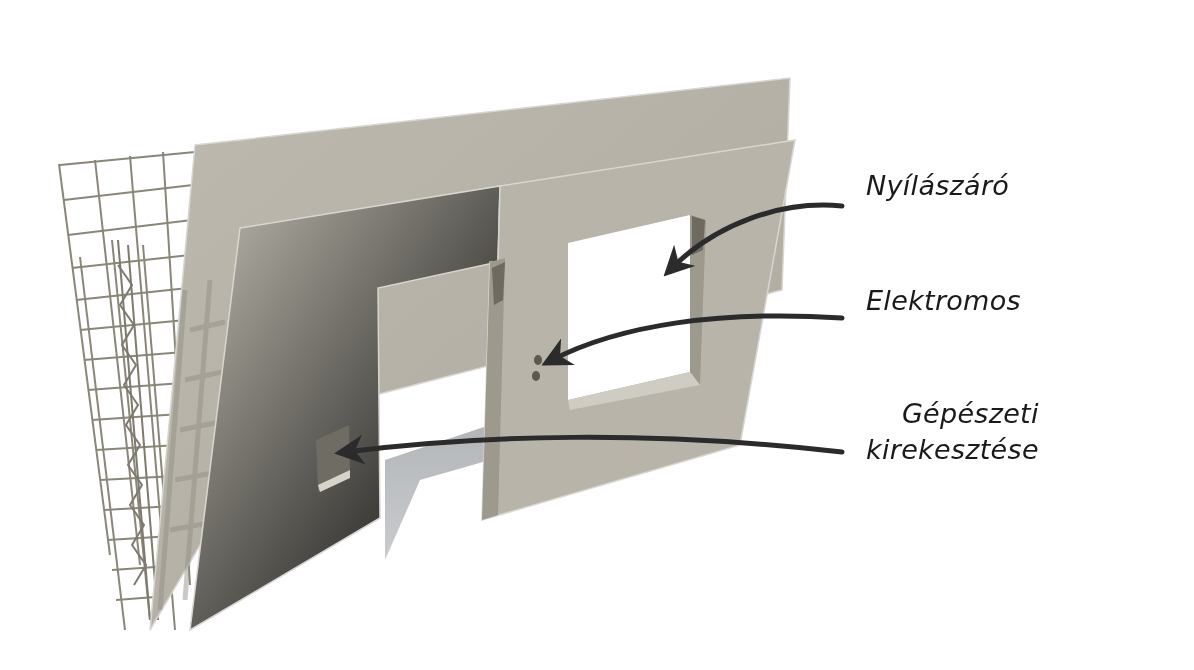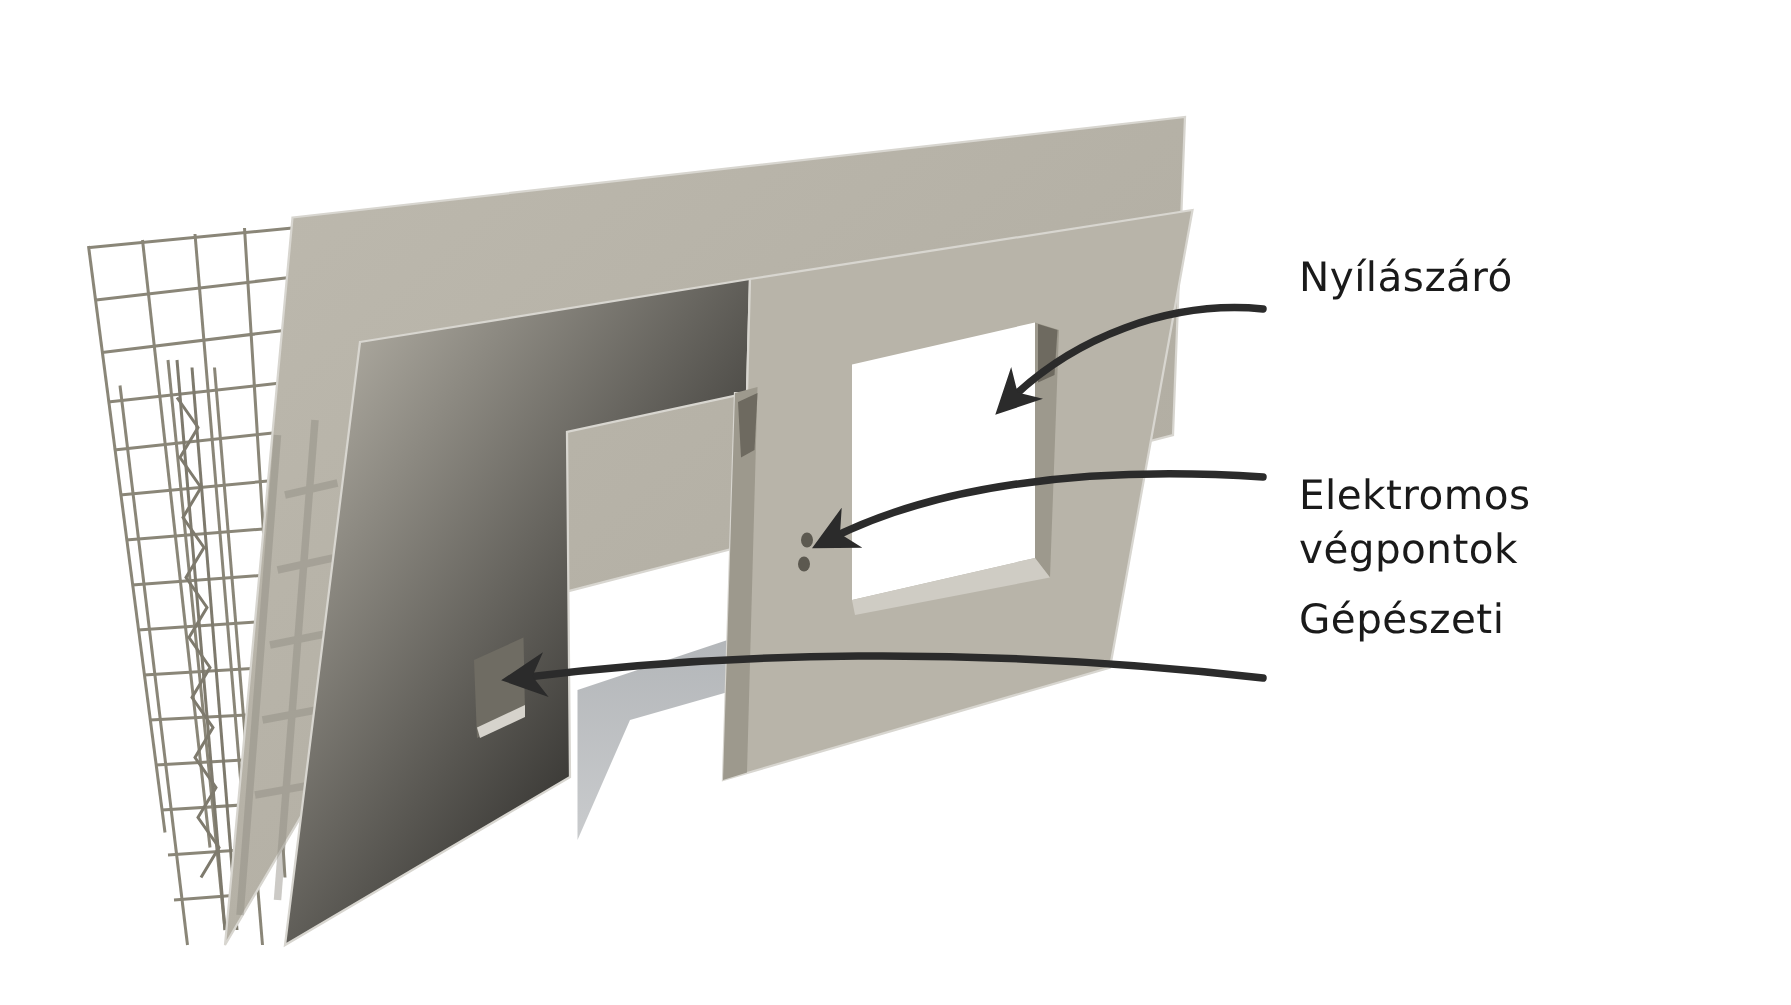--- a/index.html
+++ b/index.html
@@ -1,23 +1,23 @@
 <!DOCTYPE html>
 <html><head>
 <meta charset="utf-8">
 <style>
   html, body { margin: 0; padding: 0; background: #ffffff; }
   body { width: 1194px; height: 670px; position: relative; overflow: hidden;
          font-family: "DejaVu Sans", sans-serif; }
   #scene { position: absolute; left: 0; top: 0; width: 1194px; height: 670px; }
   .label { position: absolute; left: 866px; color: #1a1a1a; font-size: 27px;
-           line-height: 36px; font-weight: 400; letter-spacing: 0.3px; }
+           line-height: 36px; font-weight: 400; letter-spacing: 0.3px; font-style: italic; }
   .label span { display: block; white-space: nowrap; }
   #label-openings { top: 168px; }
-  #label-electrical { top: 283px; margin-top: 30px; }
+  #label-electrical { top: 283px; }
   #label-mechanical { top: 396px; text-align: right; }
 </style>
 </head>
 <body>
 
 <svg id="scene" viewBox="0 0 1194 670" xmlns="http://www.w3.org/2000/svg">
   <defs>
     <linearGradient id="concreteA" x1="0" y1="0" x2="1" y2="1">
       <stop offset="0" stop-color="#bdb9ae"></stop>
       <stop offset="0.5" stop-color="#b5b1a6"></stop>
@@ -112,17 +112,17 @@
     <path d="M842,318 C720,310 620,325 552,360" marker-end="url(#arrowhead)"></path>
     <path d="M842,452 C650,430 480,435 346,452" marker-end="url(#arrowhead)"></path>
   </g>
 </svg>
 
 <div class="label" id="label-openings">
   <span>Nyílászáró</span>
 </div>
 <div class="label" id="label-electrical">
   <span>Elektromos</span>
-  <span>végpontok</span>
 </div>
 <div class="label" id="label-mechanical">
   <span>Gépészeti</span>
+  <span>kirekesztése</span>
 </div>
 
 </body></html>

